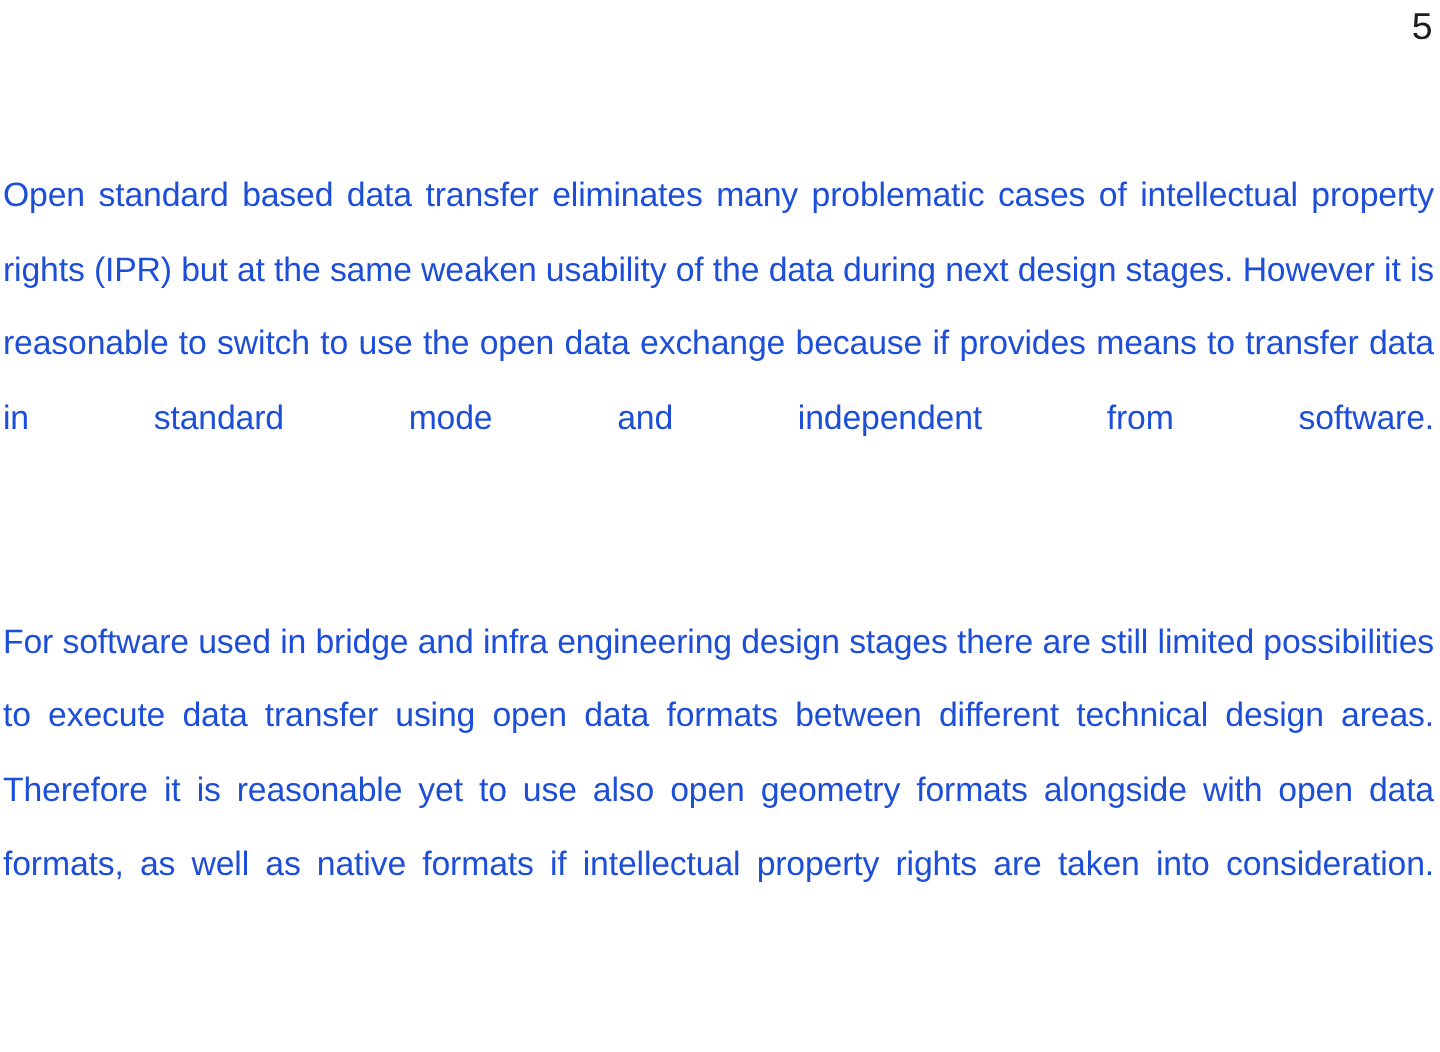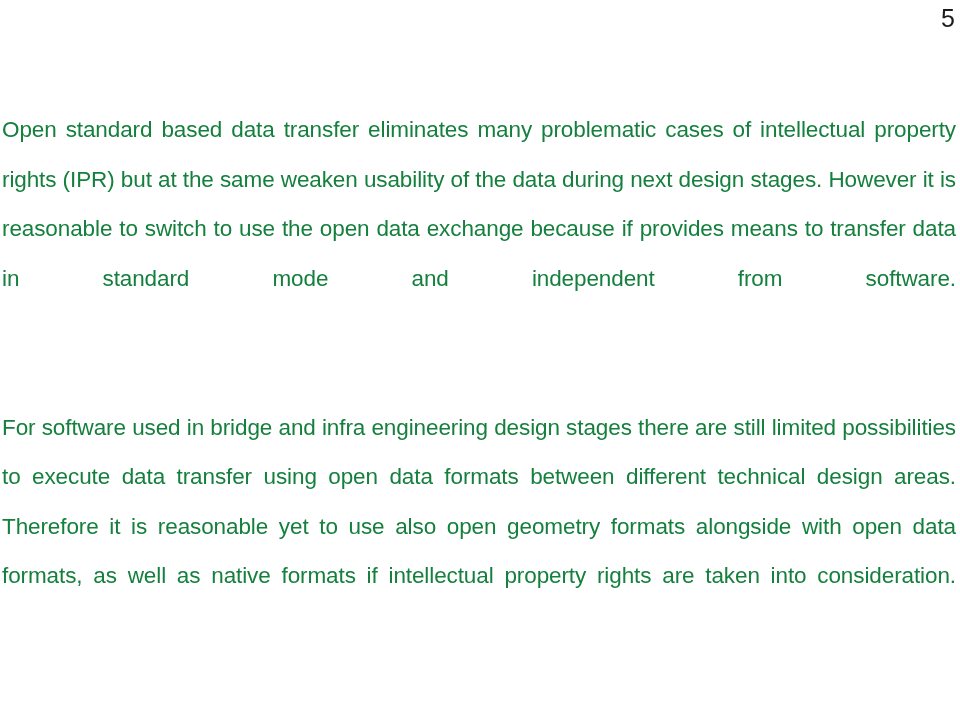--- a/index.html
+++ b/index.html
@@ -39,21 +39,21 @@
     top: 105px;
     width: 954px;
   }
   p.body-par {
     margin: 0;
     padding: 0;
     font-size: 22.5px;
     line-height: 49.5px;
     text-align: justify;
     text-justify: inter-word;
-    color: #15803d;
+    color: #1d4ed8;
     letter-spacing: -0.1px;
     word-spacing: 0px;
     -webkit-hyphens: none;
     hyphens: none;
   }
   p.body-par:after {
     content: "";
     display: inline-block;
     width: 100%;
   }

